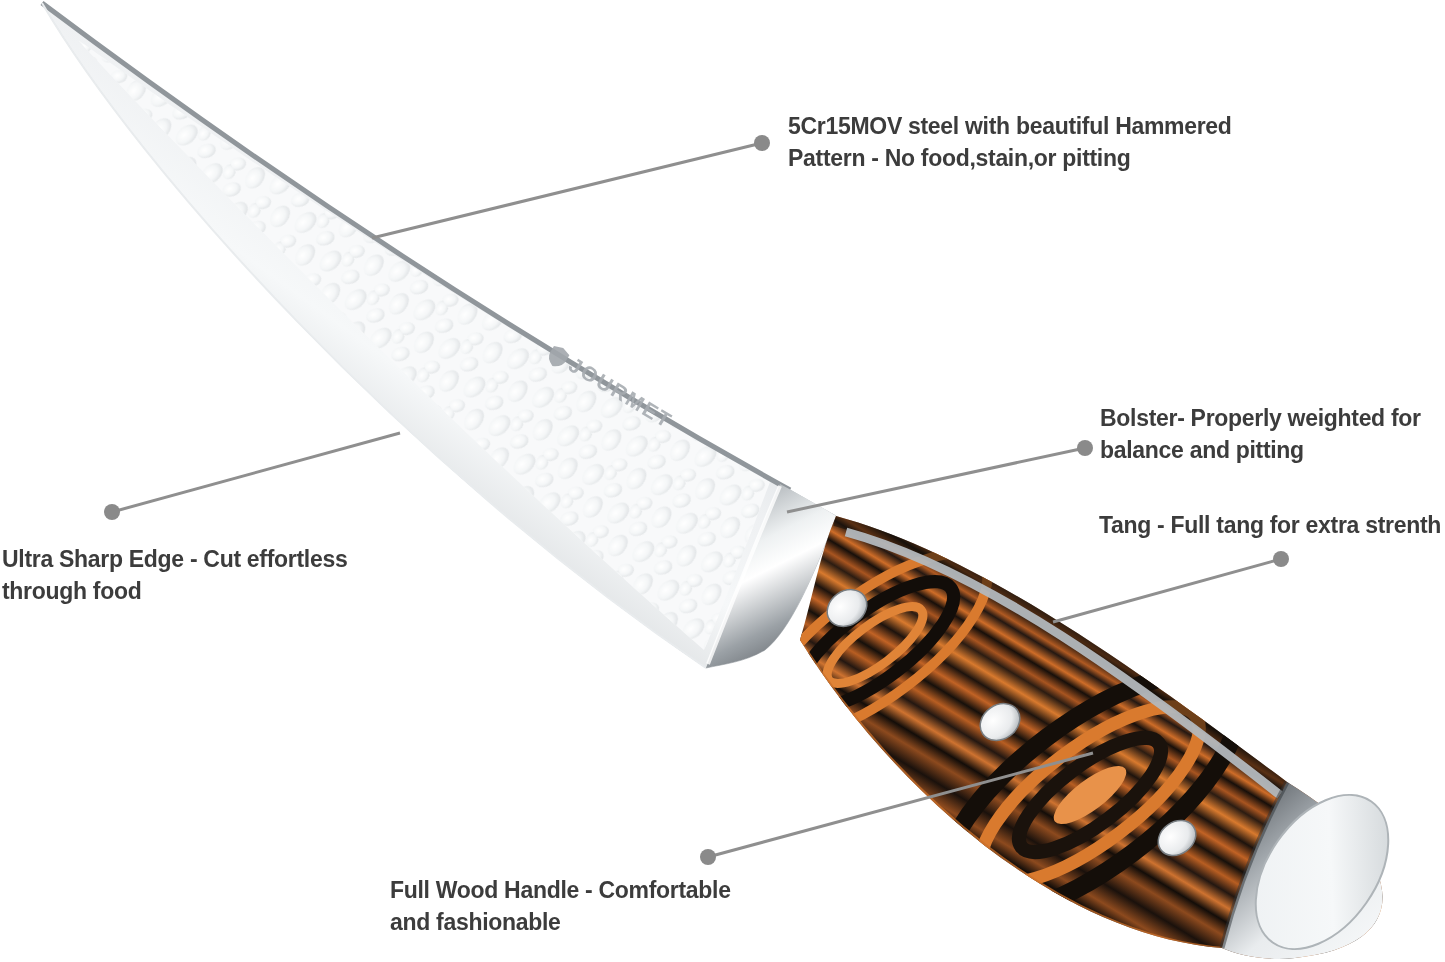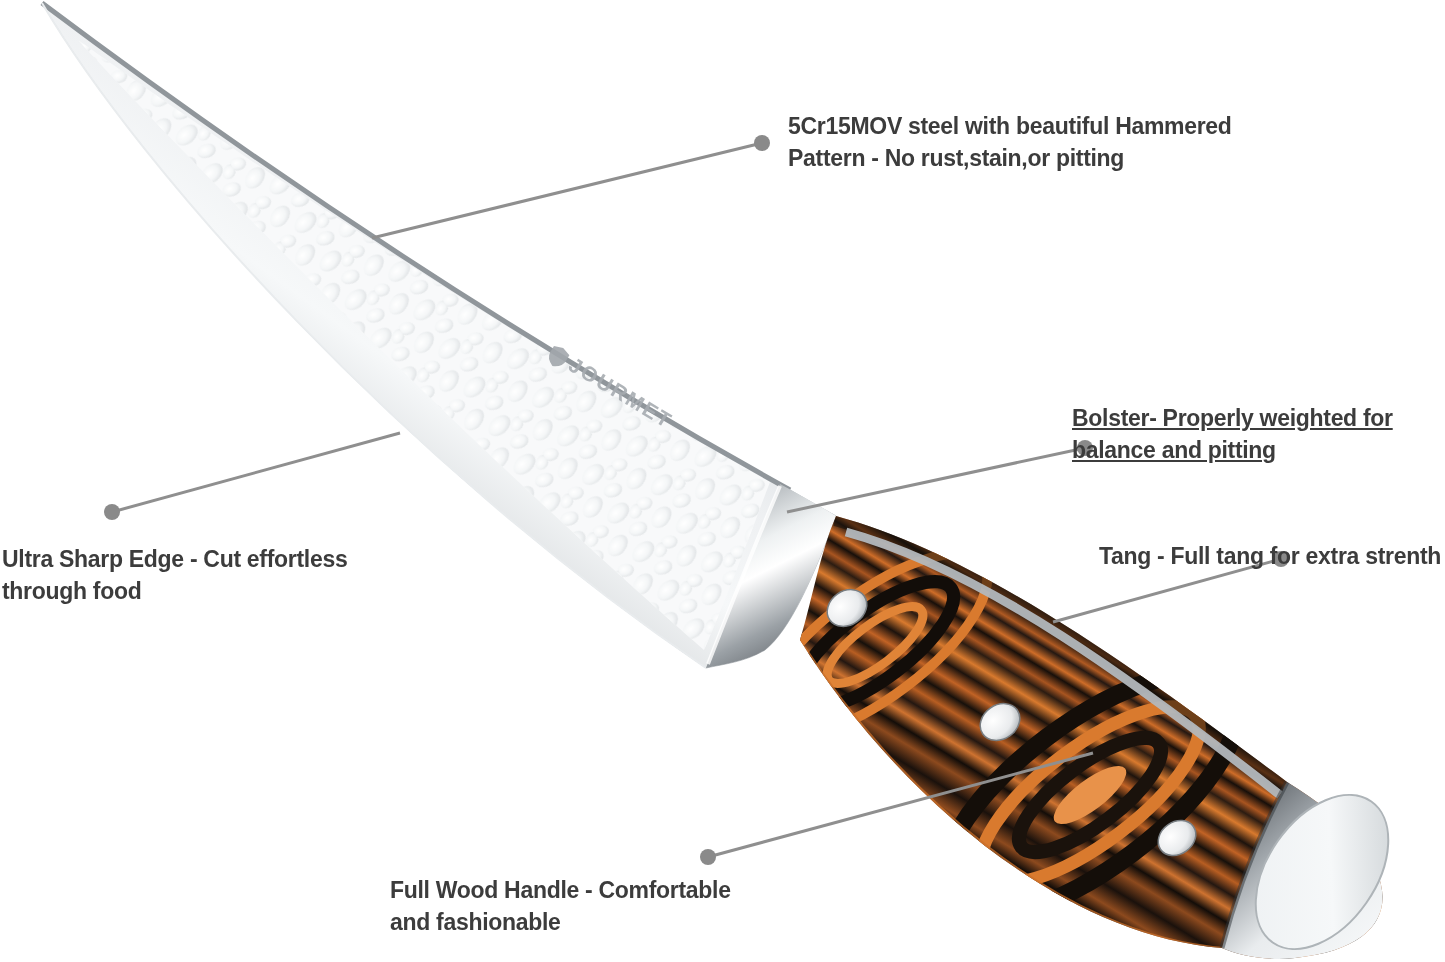--- a/index.html
+++ b/index.html
@@ -154,29 +154,29 @@
       <line x1="400" y1="433" x2="112" y2="512"></line>
       <circle cx="112" cy="512" r="8" stroke="none"></circle>
 
       <line x1="1093" y1="753" x2="708" y2="857"></line>
       <circle cx="708" cy="857" r="8" stroke="none"></circle>
     </g>
   </svg>
 
   <div class="label" style="left:788px;top:110px;">
     <div>5Cr15MOV steel with beautiful Hammered</div>
-    <div>Pattern - No rust,stain,or pitting</div>
+    <div>Pattern - No food,stain,or pitting</div>
   </div>
 
-  <div class="label" style="left:1072px;top:402px;text-decoration:underline;">
+  <div class="label" style="left:1100px;top:402px;">
     <div>Bolster- Properly weighted for</div>
     <div>balance and pitting</div>
   </div>
 
-  <div class="label" style="right:4px;top:509px;margin-top:31px;">
+  <div class="label" style="right:4px;top:509px;">
     <div>Tang - Full tang for extra strenth</div>
   </div>
 
   <div class="label" style="left:2px;top:527px;margin-top:16px;">
     <div>Ultra Sharp Edge - Cut effortless</div>
     <div>through food</div>
   </div>
 
   <div class="label" style="left:390px;top:874px;">
     <div>Full Wood Handle - Comfortable</div>

